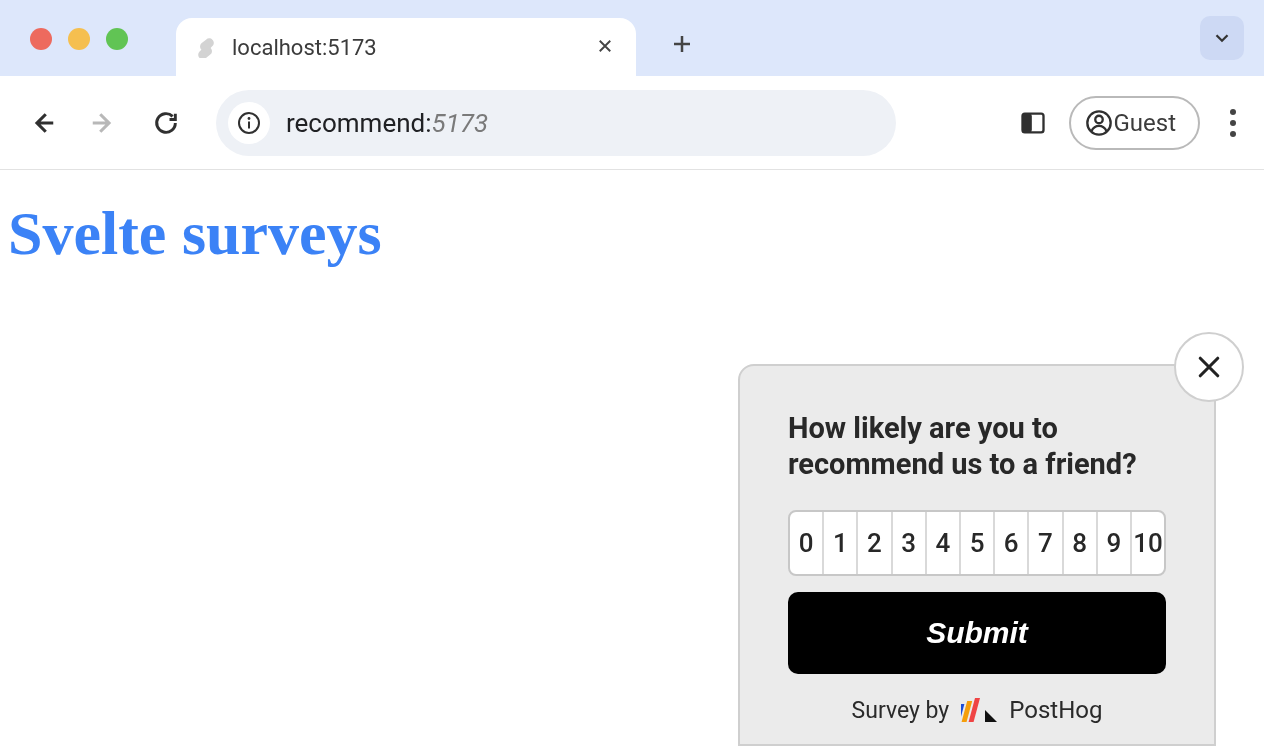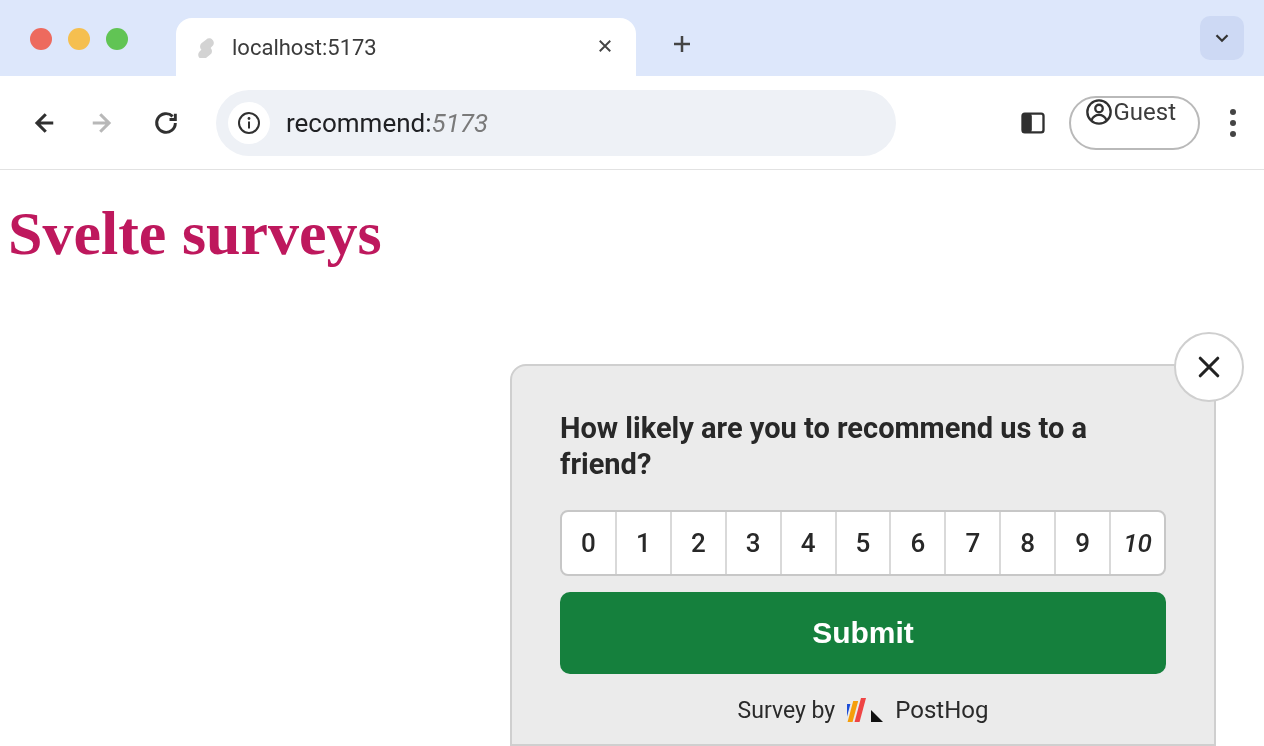--- a/index.html
+++ b/index.html
@@ -145,21 +145,21 @@
     .reader-icon {
       width: 28px;
       height: 28px;
       cursor: pointer;
     }
     .guest-pill {
       height: 54px;
       border: 2px solid #b9b9b9;
       border-radius: 27px;
       display: flex;
-      align-items: flex-start;
+      align-items: center;
       padding: 0 22px 0 14px;
       cursor: pointer;
     }
     .guest-pill svg { width: 28px; height: 28px; }
     .guest-label { font-size: 24px; color: #3c3c3c; }
     .kebab {
       display: flex;
       flex-direction: column;
       gap: 5px;
       cursor: pointer;
@@ -170,29 +170,29 @@
     }
 
     
     .page {
       padding: 28px 8px;
     }
     .page-heading {
       font-family: "Times New Roman", Times, serif;
       font-size: 62px;
       font-weight: 700;
-      color: #be185d;
+      color: #3b82f6;
     }
 
     
     .survey {
       position: absolute;
       right: 48px;
       bottom: 0;
-      width: 706px;
+      width: 478px;
       background: #ebebeb;
       border: 2px solid #cfcfcf;
       border-radius: 16px 16px 0 0;
       padding: 44px 48px 20px 48px;
     }
     .survey-close {
       position: absolute;
       top: -34px;
       right: -30px;
       width: 70px;
@@ -225,39 +225,40 @@
       height: 62px;
       display: flex;
       align-items: center;
       justify-content: center;
       font-size: 26px;
       font-weight: 500;
       color: #282828;
       cursor: pointer;
       border-right: 2px solid #d9d9d9;
     }
-    .rating-cell:last-child { border-right: none; font-style: italic; }
+    .rating-cell:last-child { border-right: none; }
     .rating-labels {
       display: flex;
       justify-content: space-between;
       font-size: 23px;
       color: #5d5d5d;
       margin-bottom: 36px;
     }
     .submit-btn {
       width: 100%;
       height: 82px;
-      background: #15803d;
+      background: #000000;
       color: #fff;
       font-size: 30px;
       font-weight: 700;
       border: none;
       border-radius: 10px;
       cursor: pointer;
       margin-bottom: 22px;
+      font-style: italic;
     }
     .survey-footer {
       display: flex;
       align-items: center;
       justify-content: center;
       gap: 12px;
       font-size: 23px;
       color: #2a2a2a;
     }
     .posthog-logo {

